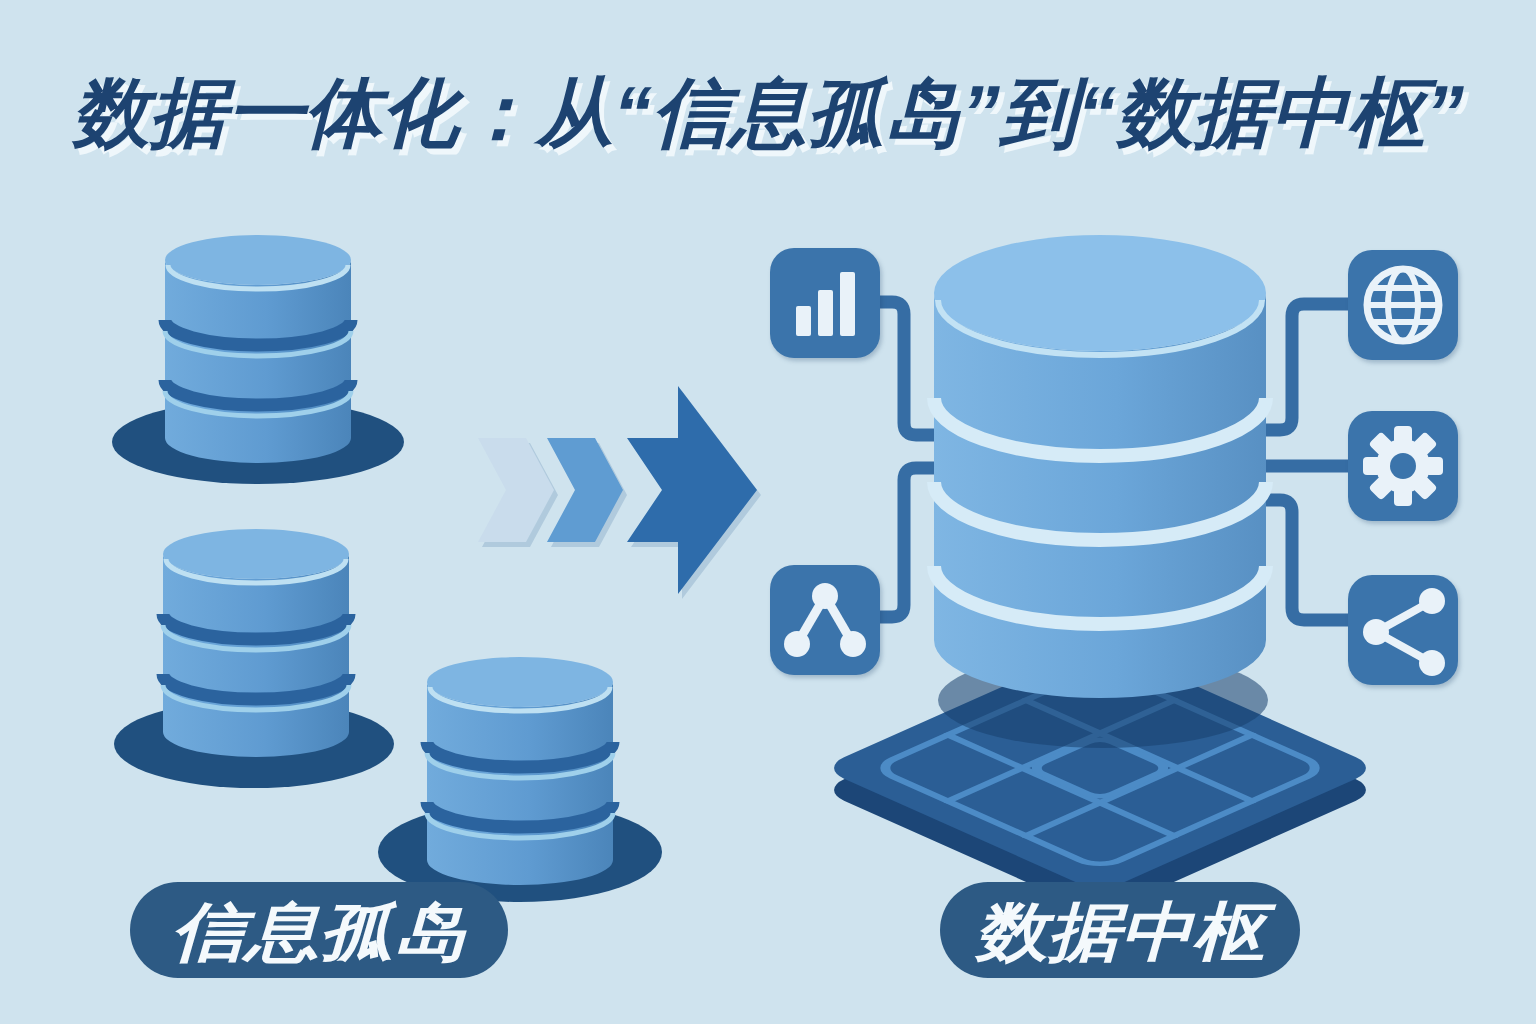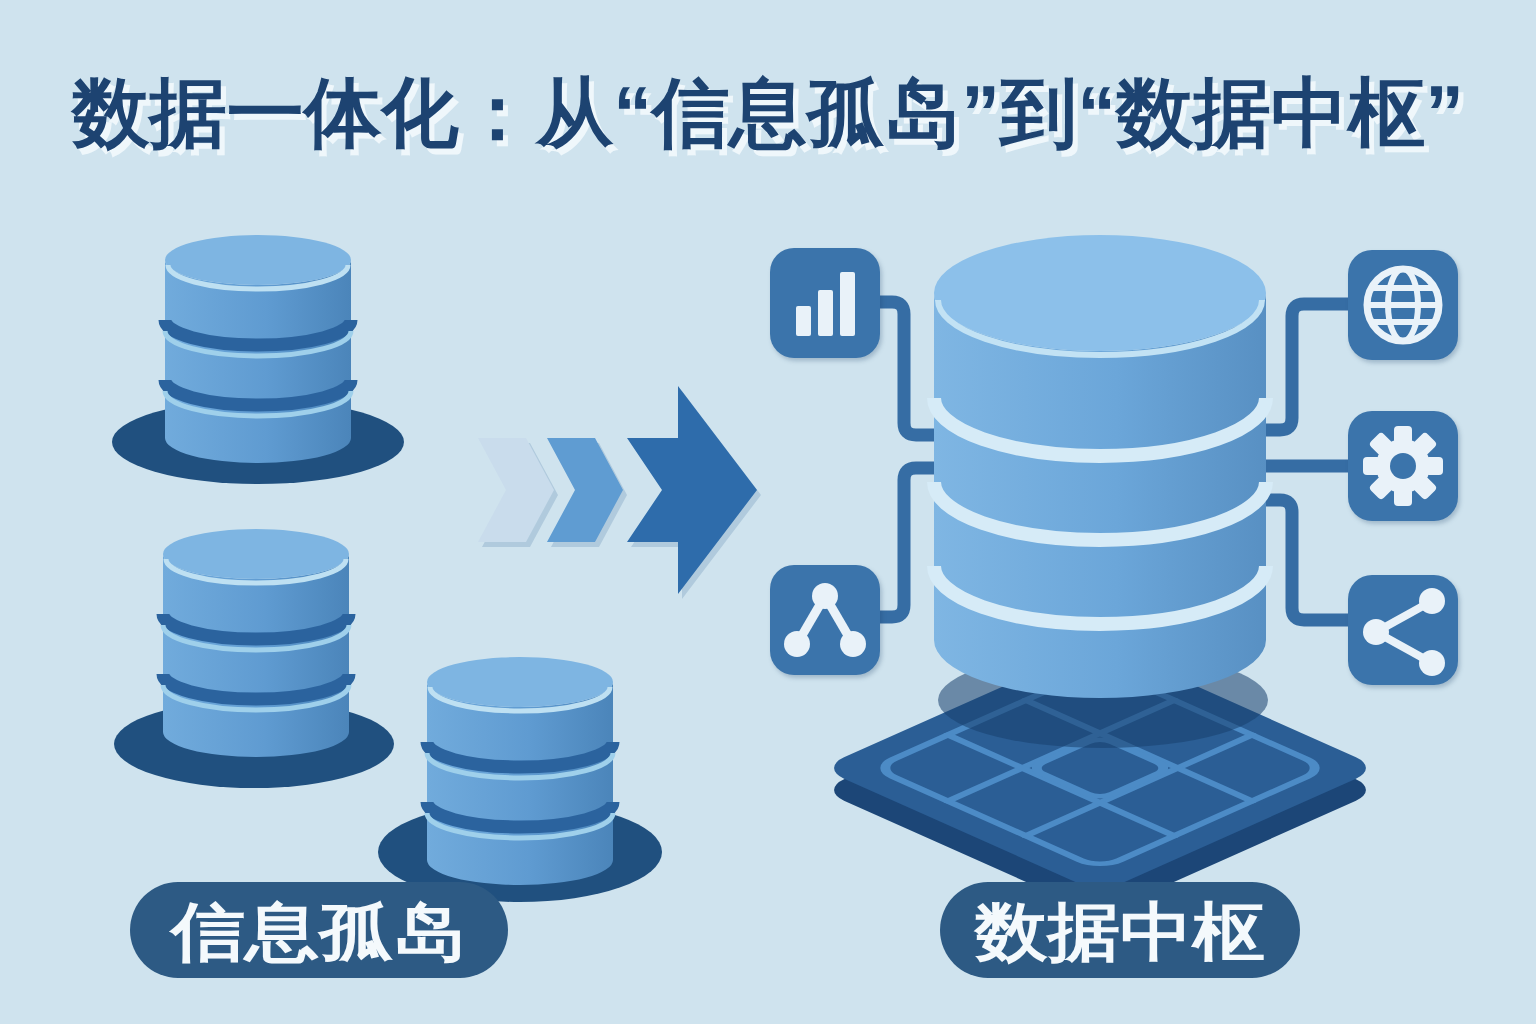--- a/index.html
+++ b/index.html
@@ -1,16 +1,16 @@
 <!DOCTYPE html>
 <html><head>
 <meta charset="utf-8">
 <style>
   html,body{margin:0;padding:0;background:#cfe3ee;}
-  #stage{width:1536px;height:1024px;overflow:hidden;position:relative;font-family:"Liberation Sans",sans-serif;}
+  #stage{width:1536px;height:1024px;overflow:hidden;position:relative;font-family:"Liberation Sans",sans-serif;font-style:italic;}
   svg{display:block}
   .t-title{font-family:"Liberation Sans",sans-serif;font-weight:bold;font-size:76px;
            text-shadow:5px 6px 0 rgba(247,252,255,.78);letter-spacing:0px;}
   .t-badge{font-family:"Liberation Sans",sans-serif;font-weight:bold;font-size:64px;}
   .tile{filter:drop-shadow(2px 3px 2px rgba(25,60,100,.25));}
   .arrowgrp{filter:drop-shadow(4px 5px 0 rgba(130,165,195,.40));}
 </style>
 </head>
 <body>
 

